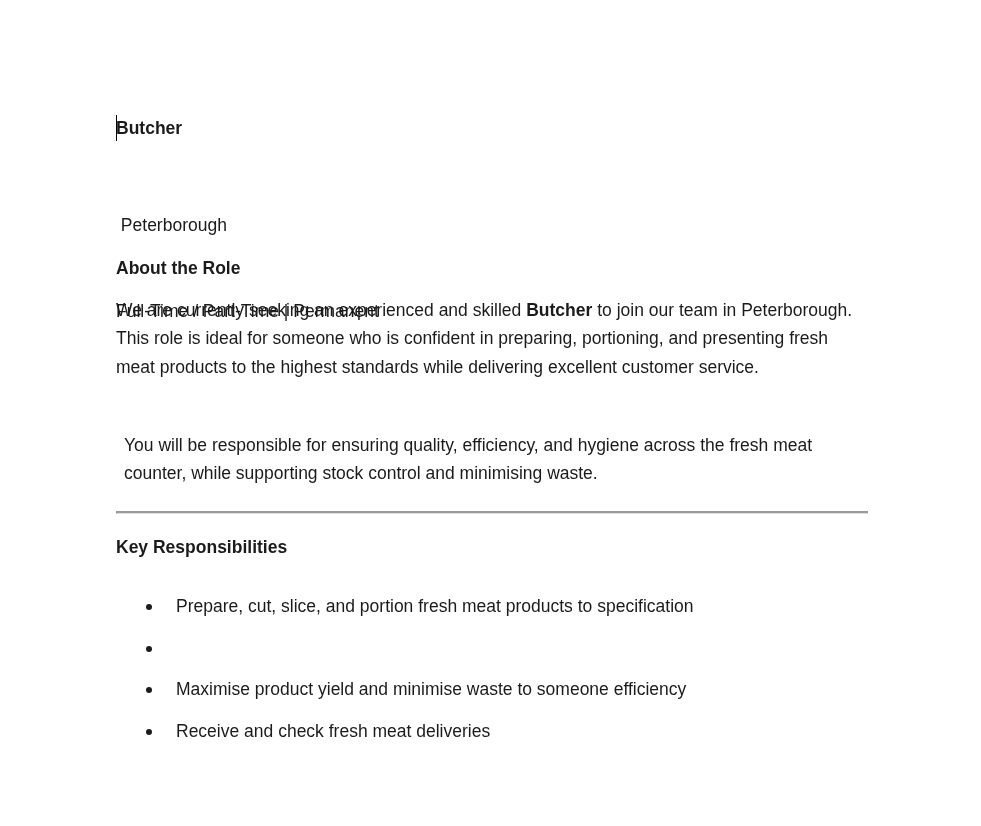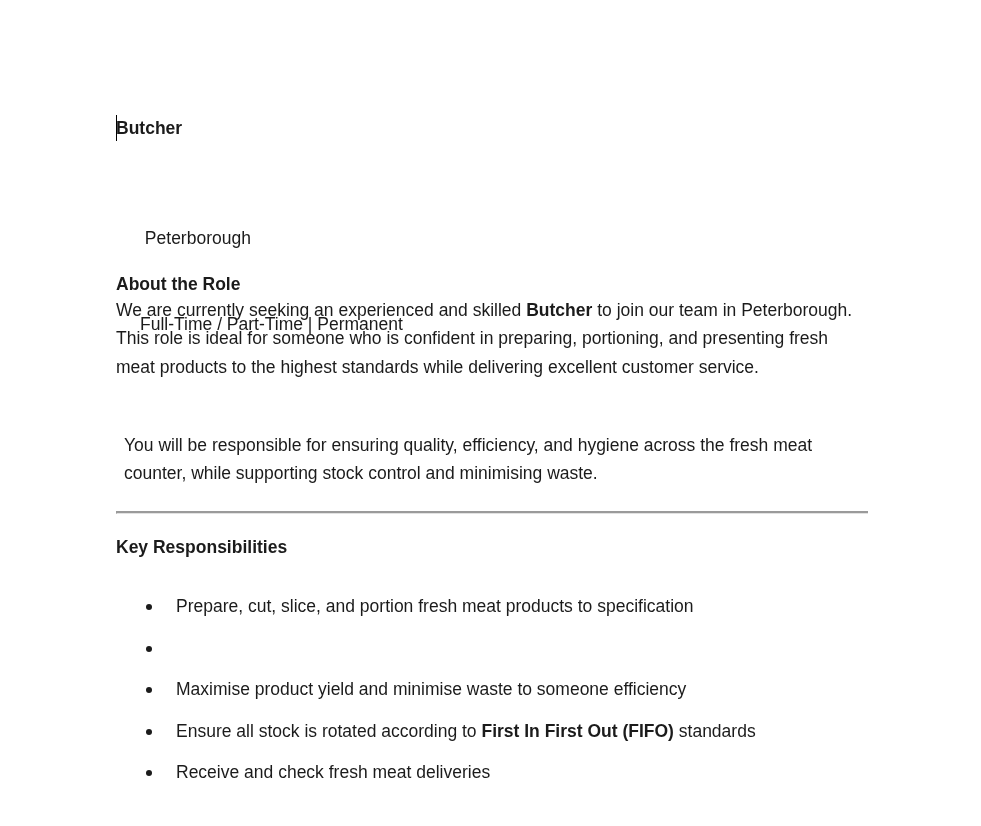--- a/index.html
+++ b/index.html
@@ -34,34 +34,32 @@
     .caret {
       position: absolute;
       left: 0;
       top: 115px;
       width: 1px;
       height: 26px;
       background: #000;
     }
     .meta {
       position: absolute;
-      top: 167px;
+      top: 154px;
       left: 0;
       line-height: 28.5px;
       white-space: pre;
-      margin-left: 24px;
     }
     .meta div { height: 28.5px; }
     .h-about {
       position: absolute;
       top: 256px;
       left: 0;
       font-weight: bold;
       line-height: 24px;
-      margin-top: 16px;
     }
     .para1 {
       position: absolute;
       top: 296px;
       left: 0;
       width: 752px;
       line-height: 28.4px;
     }
     .para2 {
       position: absolute;
@@ -143,20 +141,16 @@
     </li>
     <li>
       <span class="bullet"></span>
     </li>
     <li>
       <span class="bullet"></span>
       <span>Maximise product yield and minimise waste to someone efficiency</span>
     </li>
     <li>
       <span class="bullet"></span>
-      <span>Ensure all stock is rotated according to </span><b>First In First Out (FIFO)</b><span> standards</span>
-    </li>
-    <li>
-      <span class="bullet"></span>
       <span>Receive and check fresh meat deliveries</span>
     </li>
   </ul>
 </div>
 
 </body></html>

